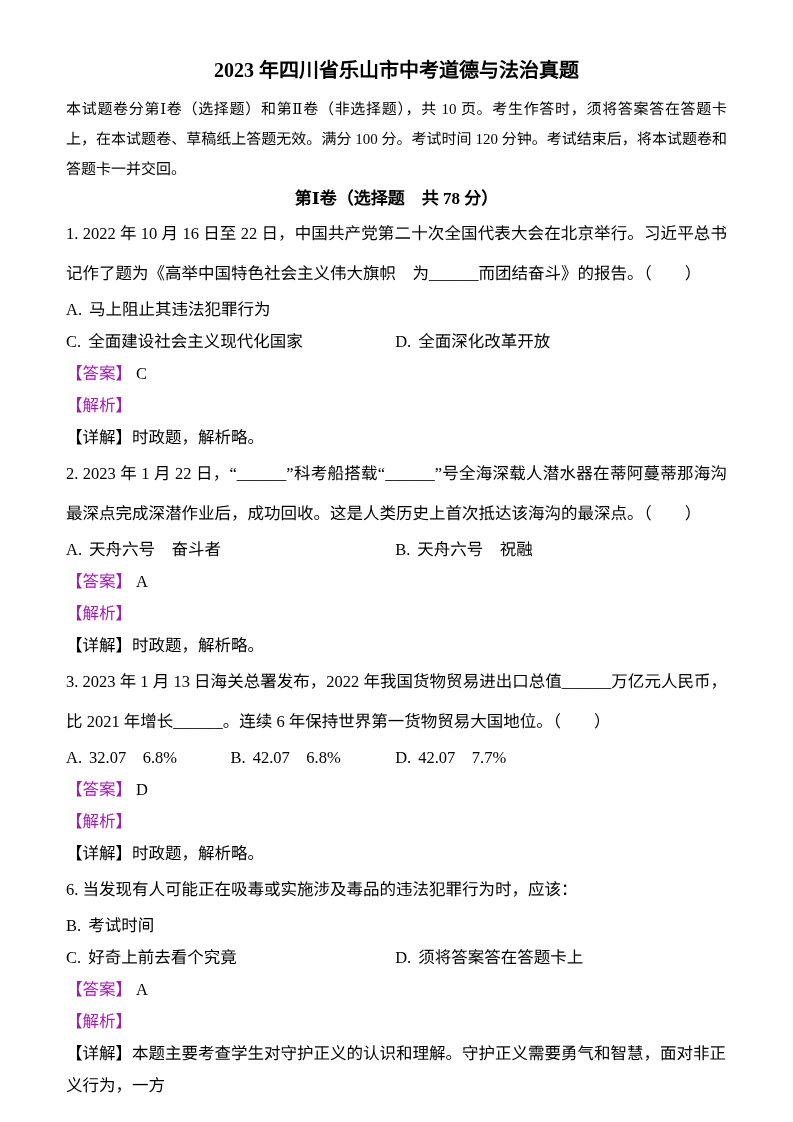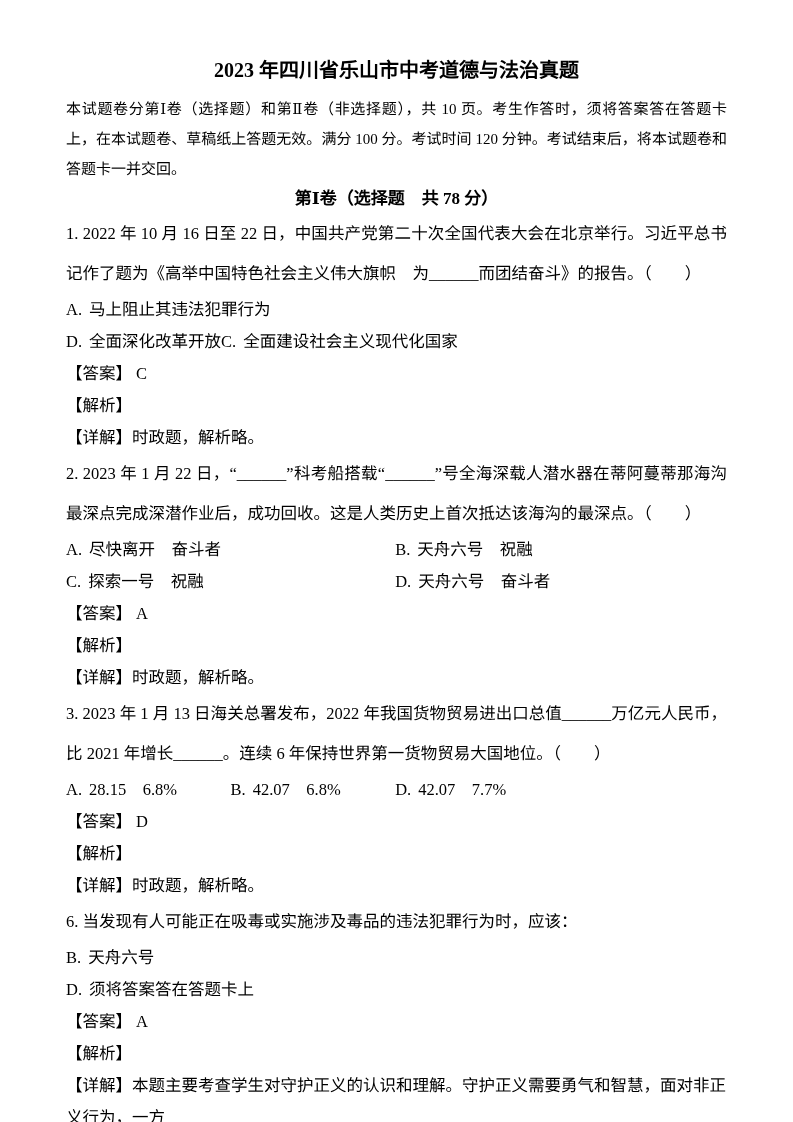--- a/index.html
+++ b/index.html
@@ -43,81 +43,78 @@
   .line {
     font-size: 16.5px;
     line-height: 32px;
     margin: 0;
   }
   .opt-row { display: flex; font-size: 16.5px; line-height: 32px; }
   .opt { white-space: nowrap; }
   .opt.half { flex: 0 0 49.8%; }
   .opt.quarter { flex: 0 0 24.9%; }
   .opt-label { margin-right: 7px; }
-  .blue { color: #000000; }
+  .blue { color: #a21caf; }
   .ans-val { margin-left: 4px; }
 </style>
 </head>
 <body>
 
 <div class="page">
 
   <h1 class="doc-title">2023 年四川省乐山市中考道德与法治真题</h1>
 
   <p class="notice">本试题卷分第Ⅰ卷（选择题）和第Ⅱ卷（非选择题），共 10 页。考生作答时，须将答案答在答题卡上，在本试题卷、草稿纸上答题无效。满分 100 分。考试时间 120 分钟。考试结束后，将本试题卷和答题卡一并交回。</p>
 
   <p class="section-heading">第Ⅰ卷（选择题　共 78 分）</p>
 
   <section>
     <p class="stem">1. 2022 年 10 月 16 日至 22 日，中国共产党第二十次全国代表大会在北京举行。习近平总书记作了题为《高举中国特色社会主义伟大旗帜　为______而团结奋斗》的报告。（　　）</p>
     <div class="opt-row">
       <span class="opt half"><span class="opt-label">A.</span><span>马上阻止其违法犯罪行为</span></span>
     </div>
     <div class="opt-row">
+      <span class="opt half"><span class="opt-label">C.</span><span>全面建设社会主义现代化国家</span></span>
       <span class="opt"><span class="opt-label">D.</span><span>全面深化改革开放</span></span>
-      <span class="opt half"><span class="opt-label">C.</span><span>全面建设社会主义现代化国家</span></span>
     </div>
     <p class="line"><span class="blue">【答案】</span><span class="ans-val">C</span></p>
     <p class="line"><span class="blue">【解析】</span></p>
     <p class="line"><span>【详解】</span><span>时政题，解析略。</span></p>
   </section>
 
   <section>
     <p class="stem">2. 2023 年 1 月 22 日，“______”科考船搭载“______”号全海深载人潜水器在蒂阿蔓蒂那海沟最深点完成深潜作业后，成功回收。这是人类历史上首次抵达该海沟的最深点。（　　）</p>
     <div class="opt-row">
-      <span class="opt half"><span class="opt-label">A.</span><span>尽快离开　奋斗者</span></span>
+      <span class="opt half"><span class="opt-label">A.</span><span>天舟六号　奋斗者</span></span>
       <span class="opt"><span class="opt-label">B.</span><span>天舟六号　祝融</span></span>
-    </div>
-    <div class="opt-row">
-      <span class="opt half"><span class="opt-label">C.</span><span>探索一号　祝融</span></span>
-      <span class="opt"><span class="opt-label">D.</span><span>天舟六号　奋斗者</span></span>
     </div>
     <p class="line"><span class="blue">【答案】</span><span class="ans-val">A</span></p>
     <p class="line"><span class="blue">【解析】</span></p>
     <p class="line"><span>【详解】</span><span>时政题，解析略。</span></p>
   </section>
 
   <section>
     <p class="stem">3. 2023 年 1 月 13 日海关总署发布，2022 年我国货物贸易进出口总值______万亿元人民币，比 2021 年增长______。连续 6 年保持世界第一货物贸易大国地位。（　　）</p>
     <div class="opt-row">
-      <span class="opt quarter"><span class="opt-label">A.</span><span>28.15　6.8%</span></span>
+      <span class="opt quarter"><span class="opt-label">A.</span><span>32.07　6.8%</span></span>
       <span class="opt quarter"><span class="opt-label">B.</span><span>42.07　6.8%</span></span>
       <span class="opt"><span class="opt-label">D.</span><span>42.07　7.7%</span></span>
     </div>
     <p class="line"><span class="blue">【答案】</span><span class="ans-val">D</span></p>
     <p class="line"><span class="blue">【解析】</span></p>
     <p class="line"><span>【详解】</span><span>时政题，解析略。</span></p>
   </section>
 
   <section>
     <p class="stem">6. 当发现有人可能正在吸毒或实施涉及毒品的违法犯罪行为时，应该：</p>
     <div class="opt-row">
-      <span class="opt"><span class="opt-label">B.</span><span>天舟六号</span></span>
+      <span class="opt"><span class="opt-label">B.</span><span>考试时间</span></span>
     </div>
     <div class="opt-row">
+      <span class="opt half"><span class="opt-label">C.</span><span>好奇上前去看个究竟</span></span>
       <span class="opt"><span class="opt-label">D.</span><span>须将答案答在答题卡上</span></span>
     </div>
     <p class="line"><span class="blue">【答案】</span><span class="ans-val">A</span></p>
     <p class="line"><span class="blue">【解析】</span></p>
     <p class="line"><span>【详解】</span><span>本题主要考查学生对守护正义的认识和理解。守护正义需要勇气和智慧，面对非正义行为，一方</span></p>
   </section>
 
 </div>
 
 </body></html>

